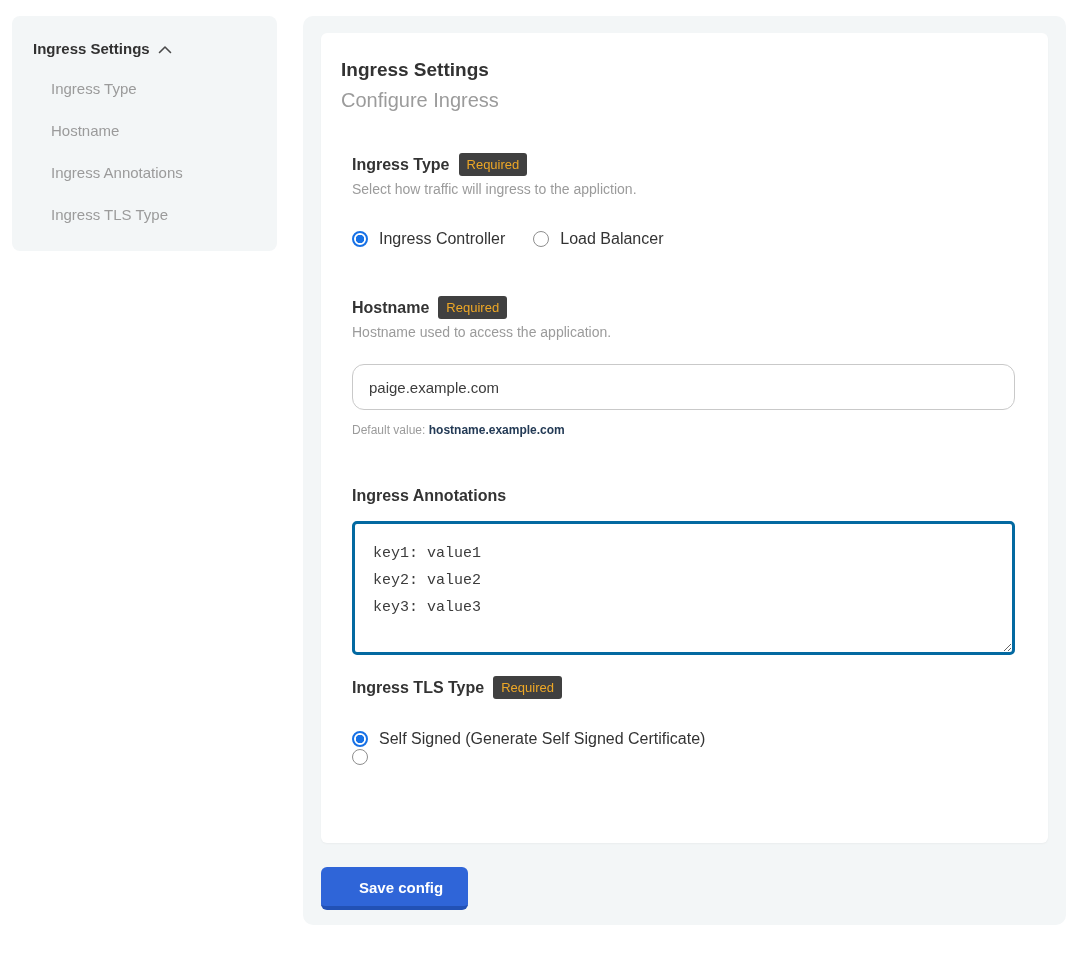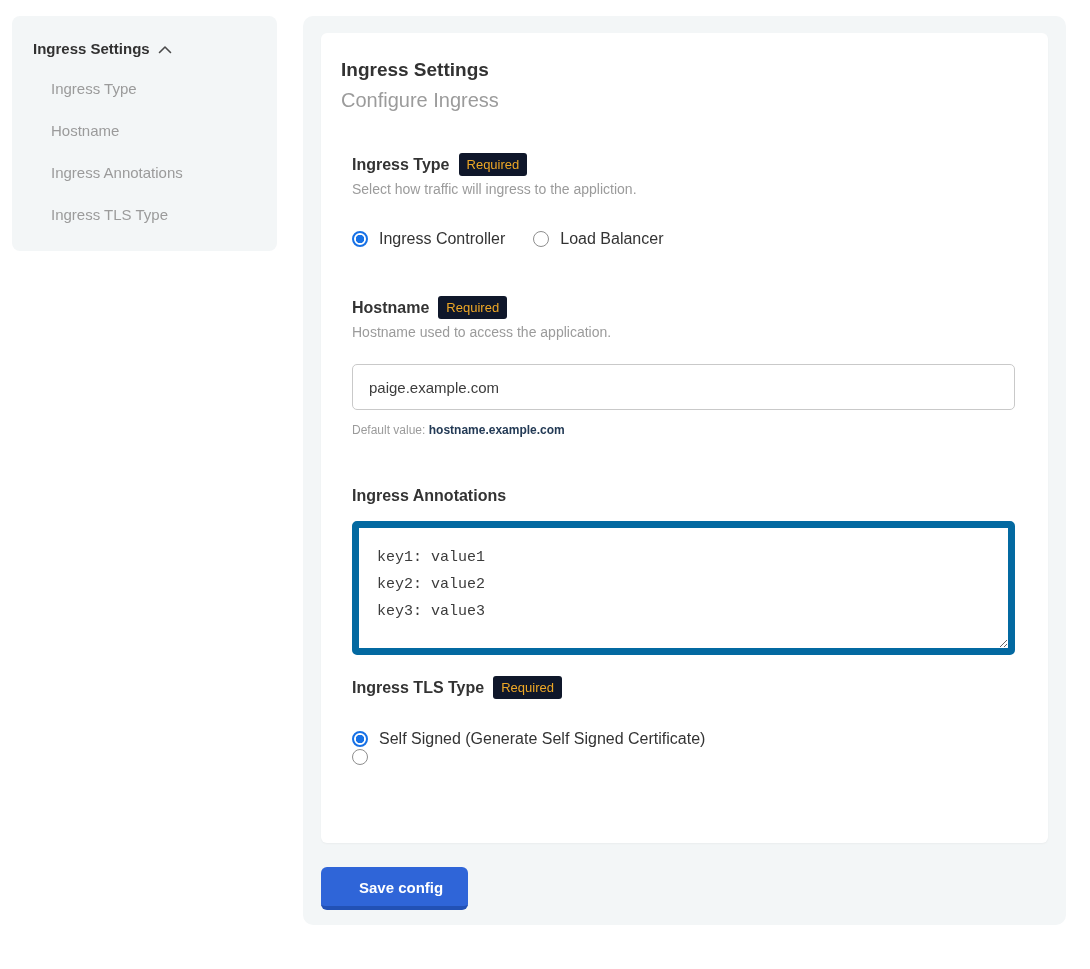--- a/index.html
+++ b/index.html
@@ -81,21 +81,21 @@
     align-items: center;
     gap: 9px;
   }
   .field-label {
     font-size: 16px;
     font-weight: 600;
     color: #333333;
     line-height: 20px;
   }
   .badge-required {
-    background: #0f172a;
+    background: #404040;
     color: #eda726;
     font-size: 13px;
     line-height: 15px;
     padding: 4px 8px;
     border-radius: 3px;
   }
   .field-help {
     margin-top: 4px;
     font-size: 14px;
     color: #9b9b9b;
@@ -123,21 +123,21 @@
   }
   .radio-label { font-size: 16px; color: #333333; line-height: 20px; }
 
   
   .text-input {
     display: block;
     width: 663px;
     height: 46px;
     margin-top: 23px;
     border: 1px solid #c9c9c9;
-    border-radius: 5px;
+    border-radius: 12px;
     padding: 0 16px;
     font-size: 15px;
     color: #3c3c3c;
     font-family: "Liberation Sans", sans-serif;
     outline: none;
     background: #ffffff;
   }
   .default-hint {
     margin-top: 11px;
     font-size: 12px;
@@ -148,21 +148,21 @@
     font-weight: 700;
     color: #233a55;
   }
 
   
   .annotations-textarea {
     display: block;
     width: 663px;
     height: 134px;
     margin-top: 15px;
-    border: 7px solid #0369a1;
+    border: 3px solid #0369a1;
     border-radius: 5px;
     padding: 16px 18px;
     font-family: "Liberation Mono", "DejaVu Sans Mono", monospace;
     font-size: 15px;
     line-height: 27px;
     color: #3c3c3c;
     resize: vertical;
     outline: none;
     background: #ffffff;
   }

